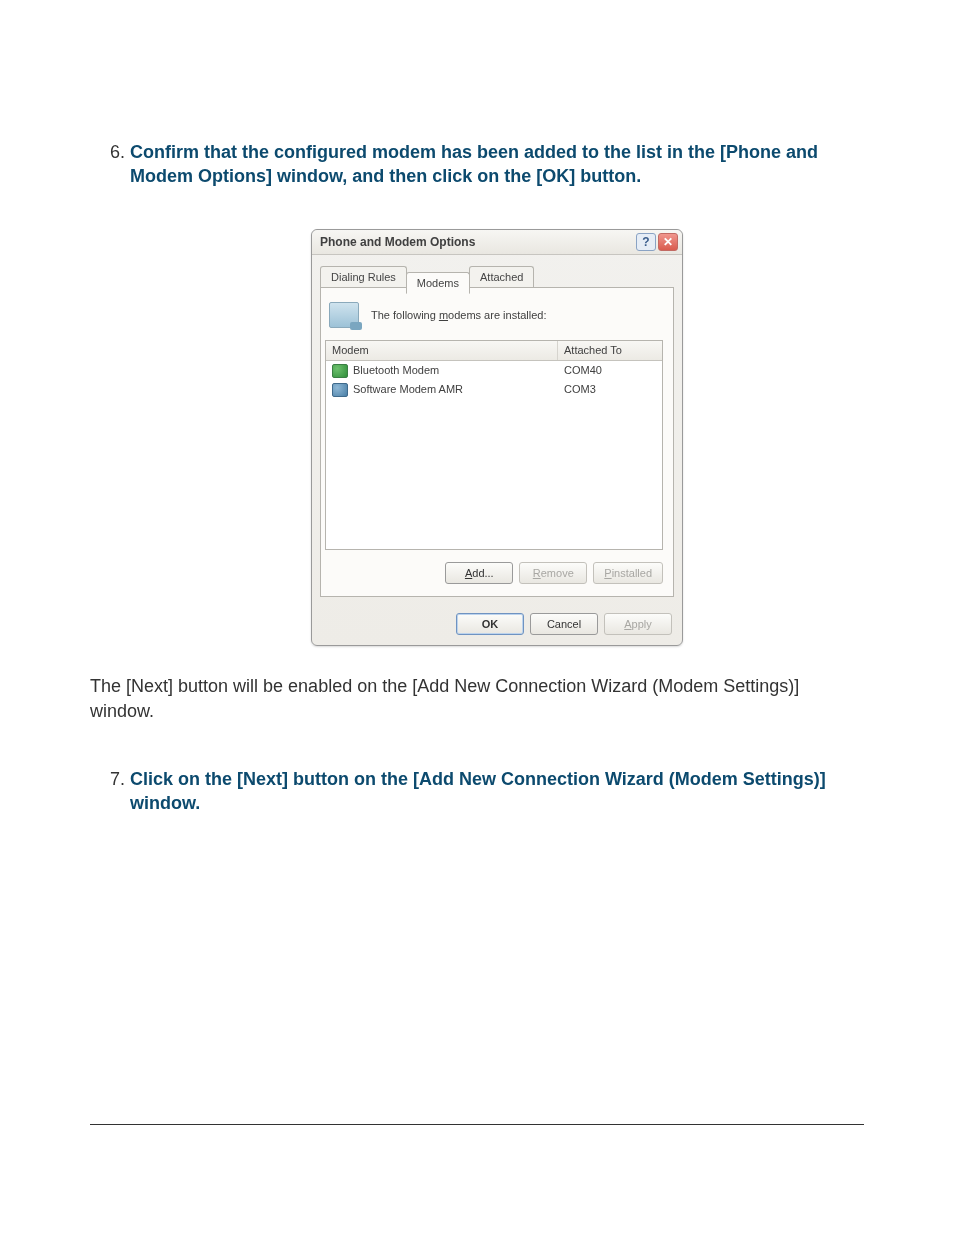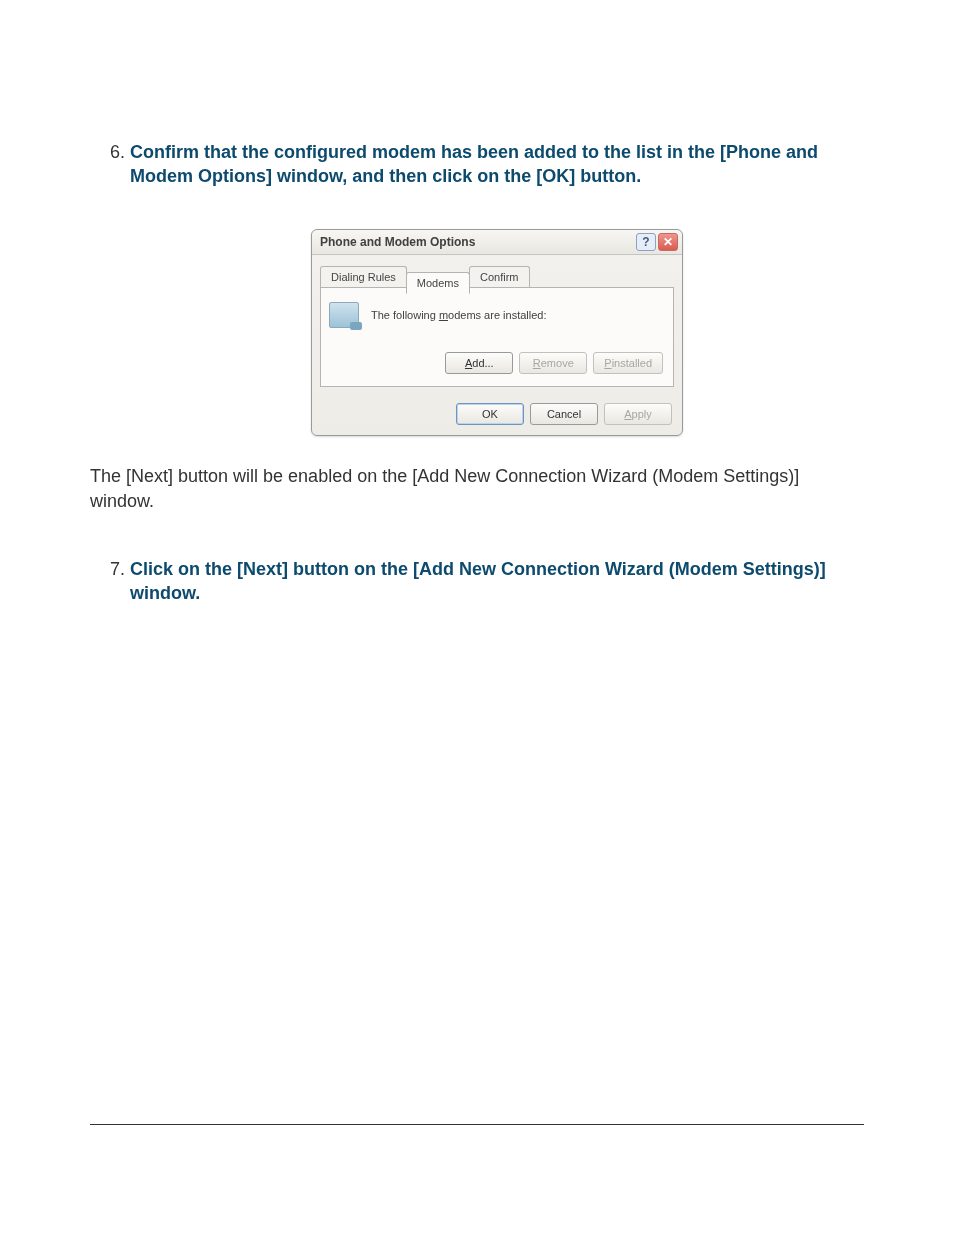--- a/index.html
+++ b/index.html
@@ -214,20 +214,21 @@
     font-family: Tahoma, Arial, sans-serif;
   }
   .btn .u { text-decoration: underline; }
   .btn.disabled {
     color: #a8a7a3;
     border-color: #c3c1bb;
   }
   .btn.primary {
     border: 1px solid #6f93c1;
     box-shadow: inset 0 0 0 1px #bcd3ed;
+    font-weight: bold;
   }
   .hr {
     border: none;
     border-top: 1px solid #333;
     margin: 0;
     position: absolute;
     left: 90px;
     right: 90px;
     bottom: 110px;
   }
@@ -251,31 +252,51 @@
                 </div>
               <div class="tb-btn tb-close">
                   <span>✕</span>
                 </div>
             </div>
           </div>
 
           <div class="tabs">
             <div class="tab">Dialing Rules</div>
             <div class="tab active">Modems</div>
-            <div class="tab">Confirm</div>
+            <div class="tab">Attached</div>
           </div>
 
           <div class="tab-body">
             <div class="info-row">
               <div class="modem-icon"></div>
               <div class="info-text">
                 <span>The following </span><span class="u">m</span><span>odems are installed:</span>
               </div>
             </div>
 
+            <div class="listview">
+              <div class="lv-header">
+                <div class="lv-col modem">Modem</div>
+                <div class="lv-col att">Attached To</div>
+              </div>
+              <div class="lv-row">
+                <div class="lv-cell modem">
+                  <div class="row-icon"></div>
+                  <span>Bluetooth Modem</span>
+                </div>
+                <div class="lv-cell att">COM40</div>
+              </div>
+              <div class="lv-row">
+                <div class="lv-cell modem">
+                  <div class="row-icon sw"></div>
+                  <span>Software Modem AMR</span>
+                </div>
+                <div class="lv-cell att">COM3</div>
+              </div>
+            </div>
 
             <div class="mid-buttons">
               <button class="btn">
                   <span class="u">A</span>
                   <span>dd...</span>
                 </button>
               <button class="btn disabled">
                   <span class="u">R</span>
                   <span>emove</span>
                 </button>

